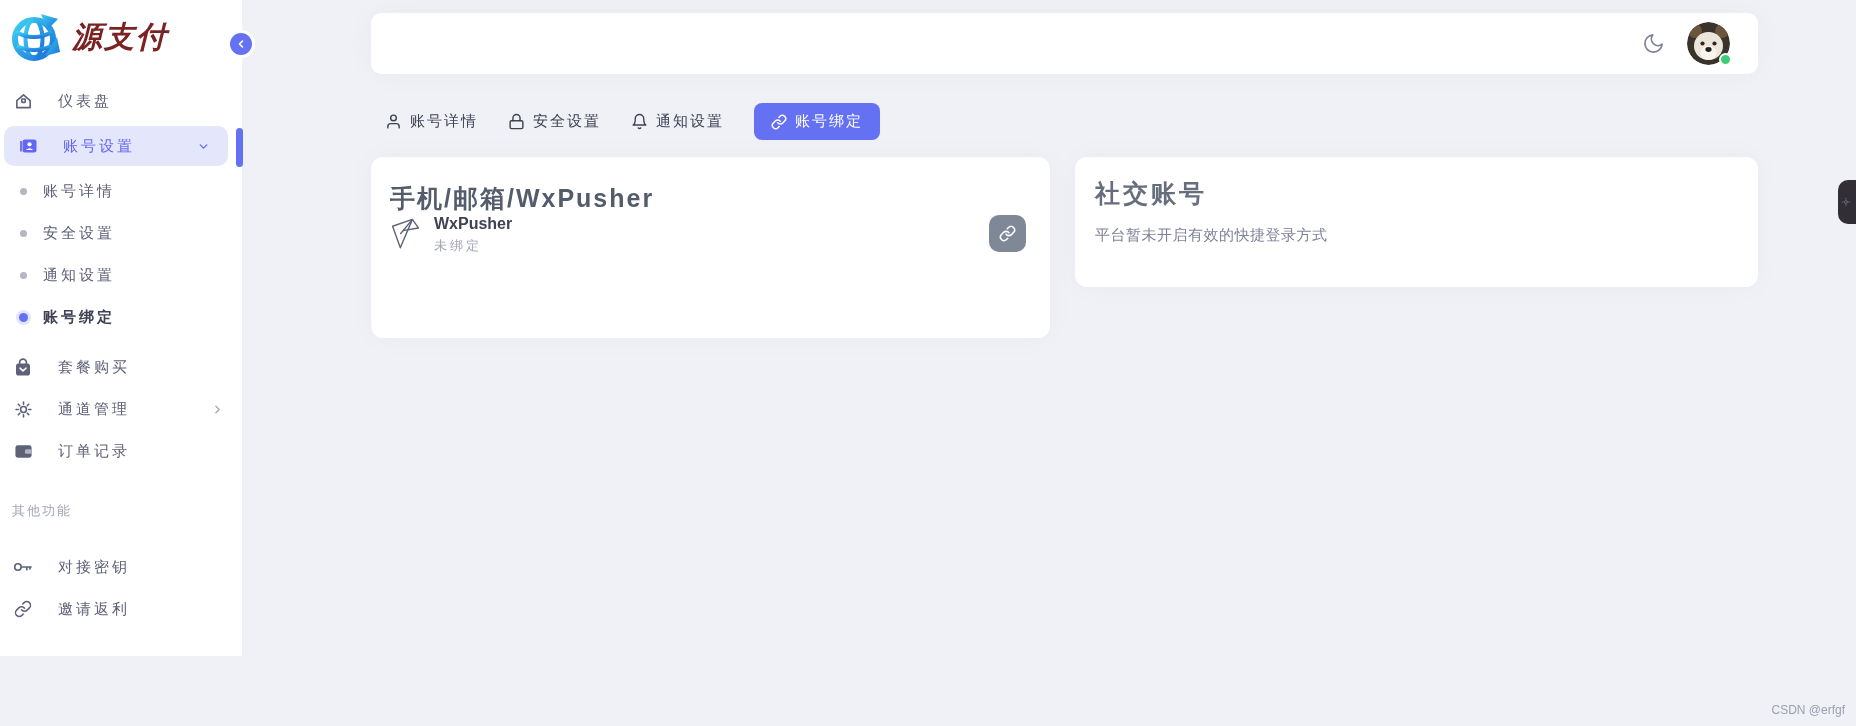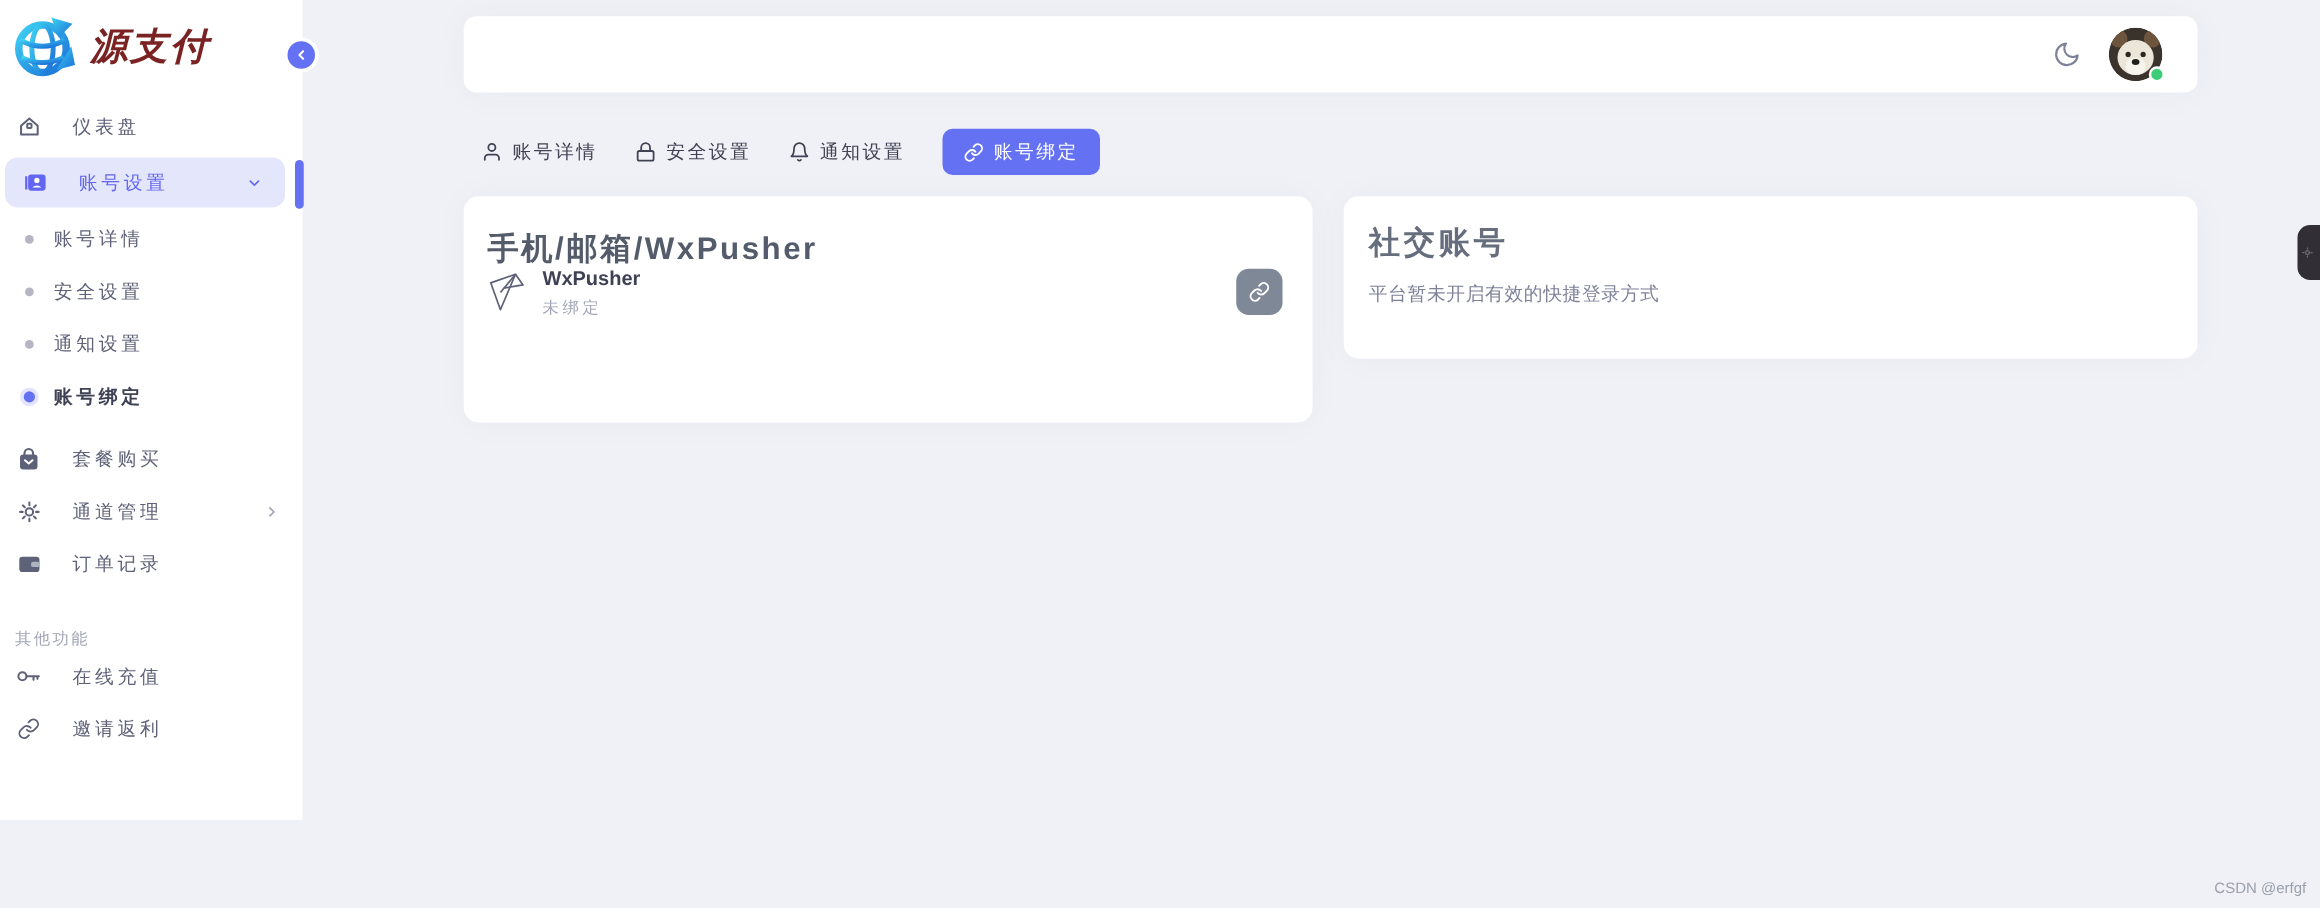--- a/index.html
+++ b/index.html
@@ -63,21 +63,21 @@
     width:7px; height:7px; border-radius:50%;
     background:#b5b5c3; margin:0 16px 0 4px; flex:0 0 7px;
   }
   .sub-item.active { color:#3f4254; font-weight:bold; }
   .sub-item.active .sub-dot {
     width:9px; height:9px; flex-basis:9px; margin:0 15px 0 3px;
     background:#6571f3; box-shadow:0 0 0 3px rgba(101,113,243,.18);
   }
   .gap-8 { height:8px; }
   .section-label {
-    margin-top:30px; margin-bottom:0;
+    margin-top:30px; margin-bottom:26px;
     padding-left:12px; font-size:13px; letter-spacing:2px;
     color:#a1a5b7; white-space:nowrap;
   }
 
   
   .main { position:absolute; left:242px; top:0; right:0; bottom:0; }
   .container { margin:0 98px 0 129px; width:1387px; }
 
   .topbar {
     margin-top:13px; height:61px;
@@ -260,21 +260,21 @@
 
     <div class="section-label">其他功能</div>
 
     <div class="nav-item">
       <span class="nav-ico">
         <svg width="20" height="14" viewBox="0 0 21 14" fill="none" stroke="#5e6278" stroke-width="1.7" stroke-linecap="round">
           <circle cx="5.2" cy="7" r="3.4"></circle>
           <path d="M8.6 7 H19 M14.5 7 v3 M17.8 7 v2.2"></path>
         </svg>
       </span>
-      <span>在线充值</span>
+      <span>对接密钥</span>
     </div>
 
     <div class="nav-item">
       <span class="nav-ico">
         <svg width="18" height="18" viewBox="0 0 24 24" fill="none" stroke="#5e6278" stroke-width="2" stroke-linecap="round" stroke-linejoin="round">
           <path d="M10 13a5 5 0 0 0 7.54.54l3-3a5 5 0 0 0-7.07-7.07l-1.72 1.71"></path>
           <path d="M14 11a5 5 0 0 0-7.54-.54l-3 3a5 5 0 0 0 7.07 7.07l1.71-1.71"></path>
         </svg>
       </span>
       <span>邀请返利</span>

